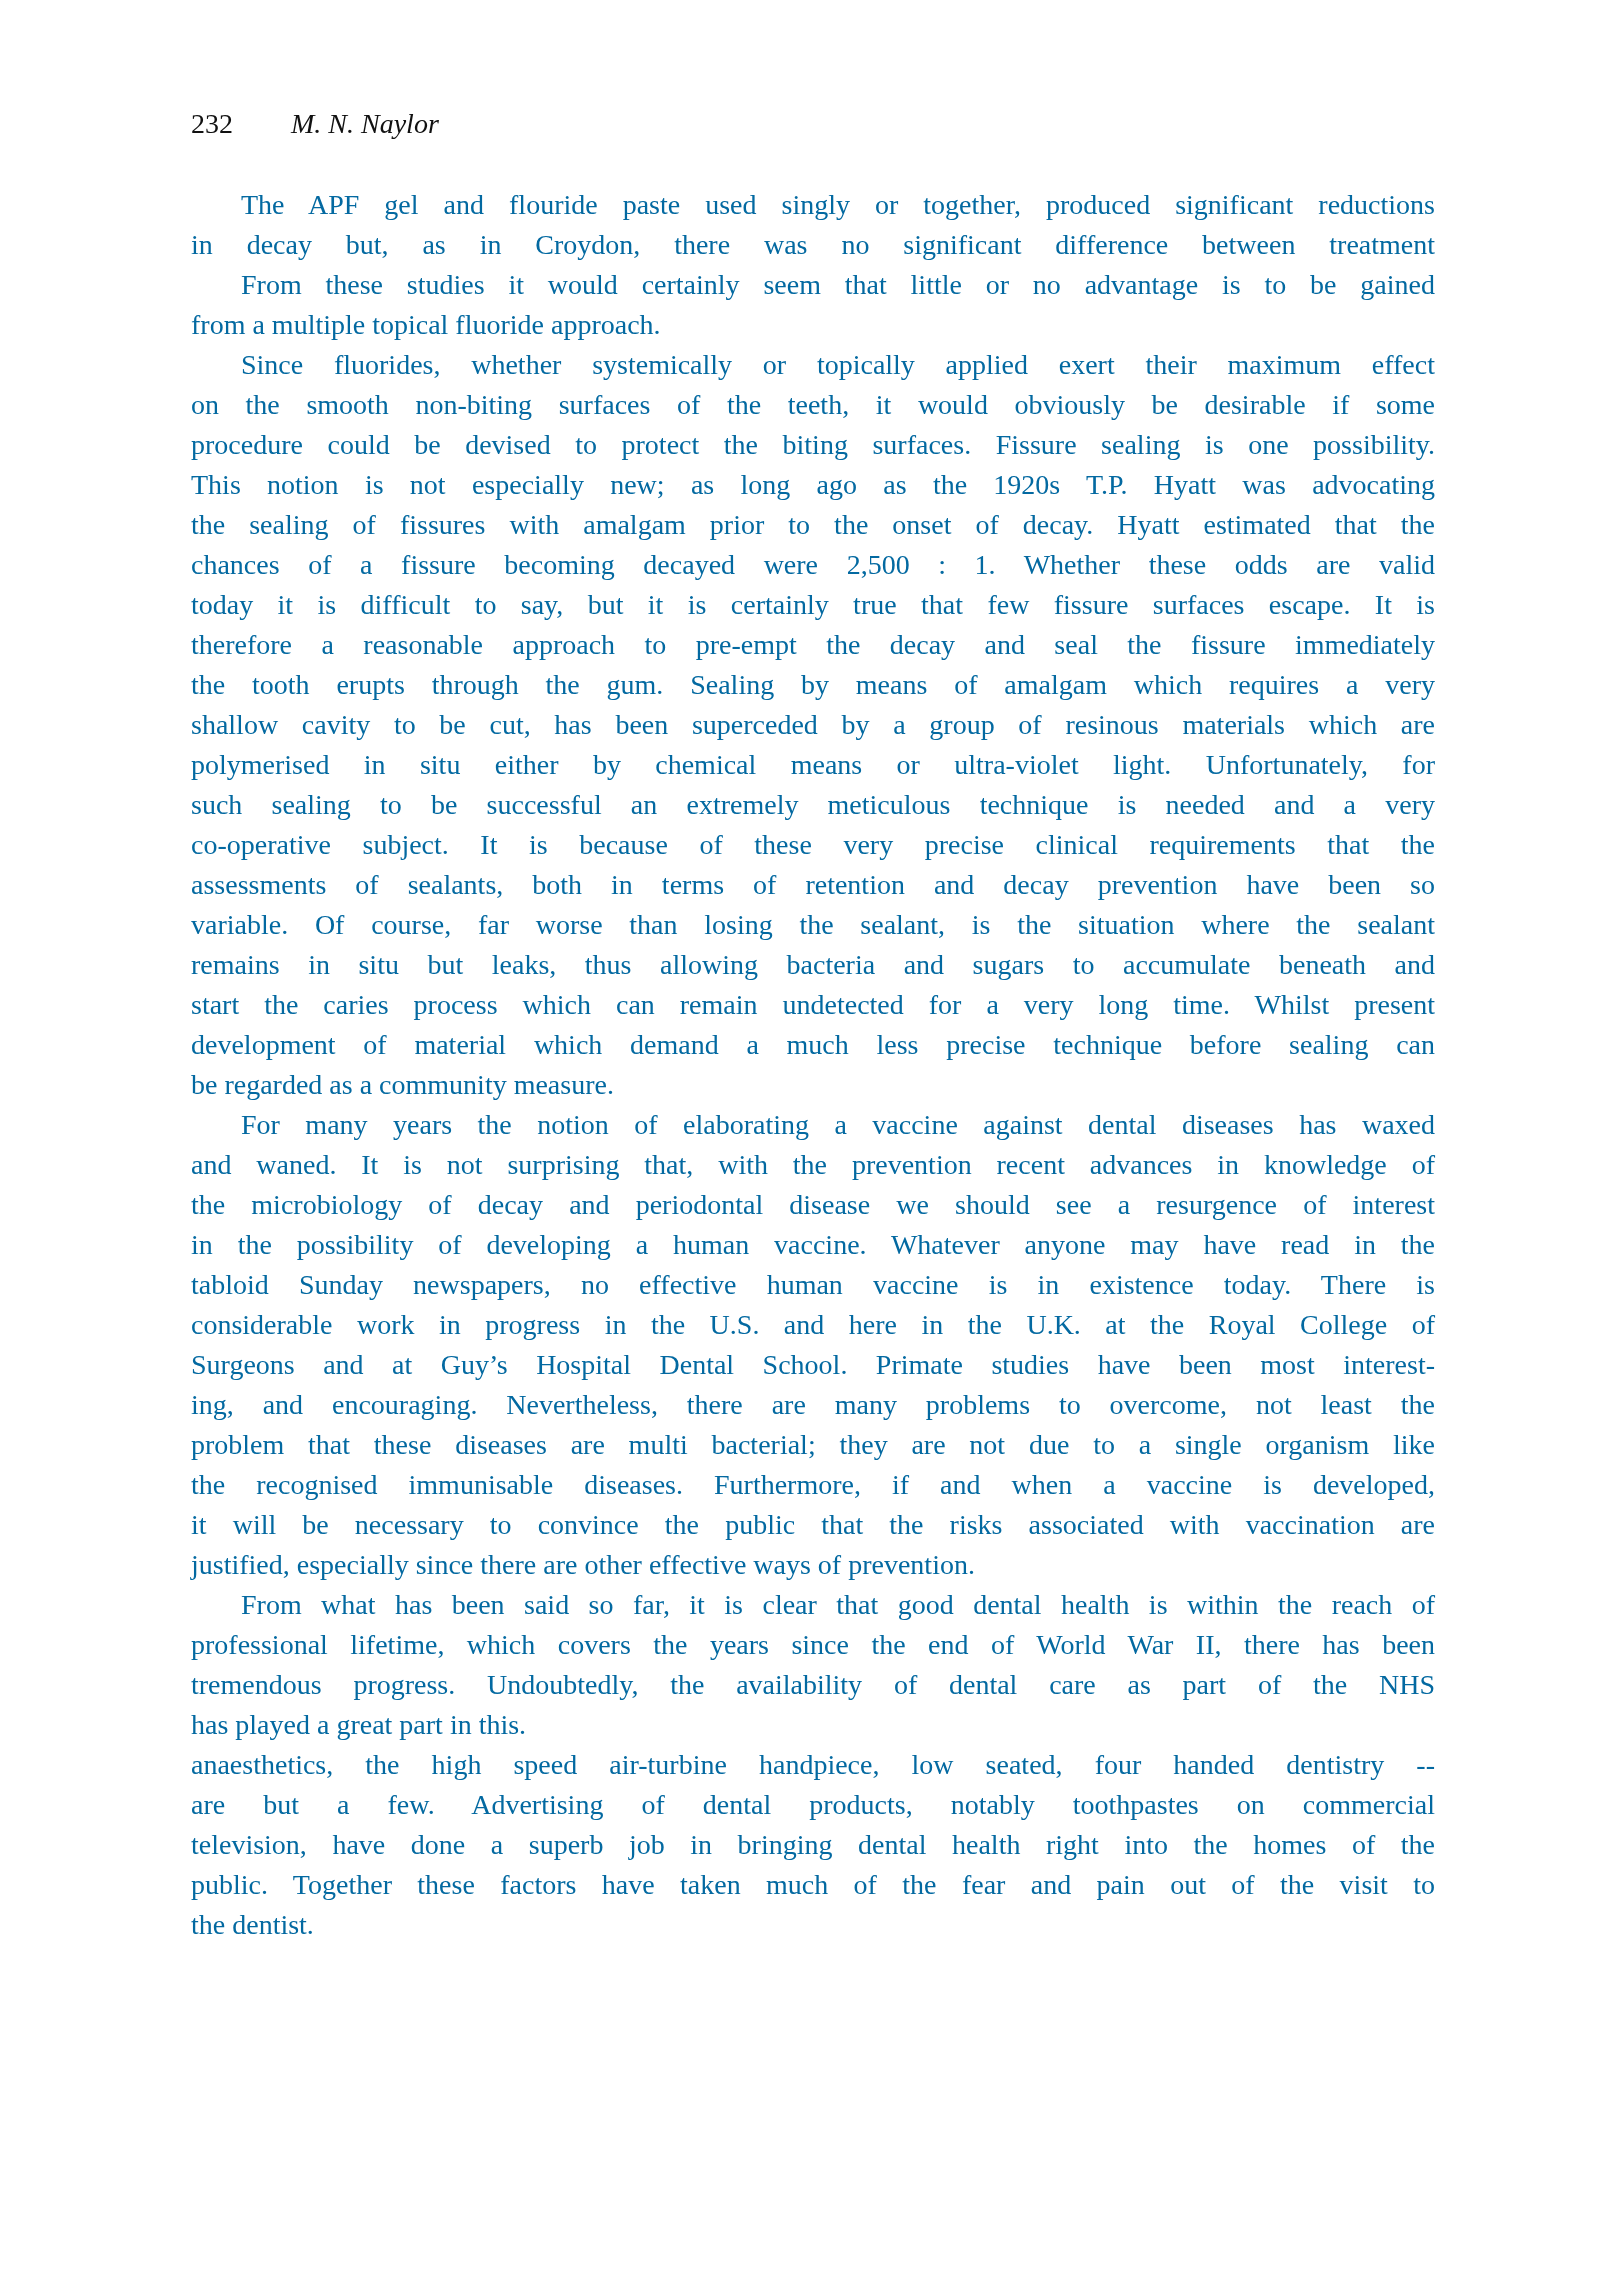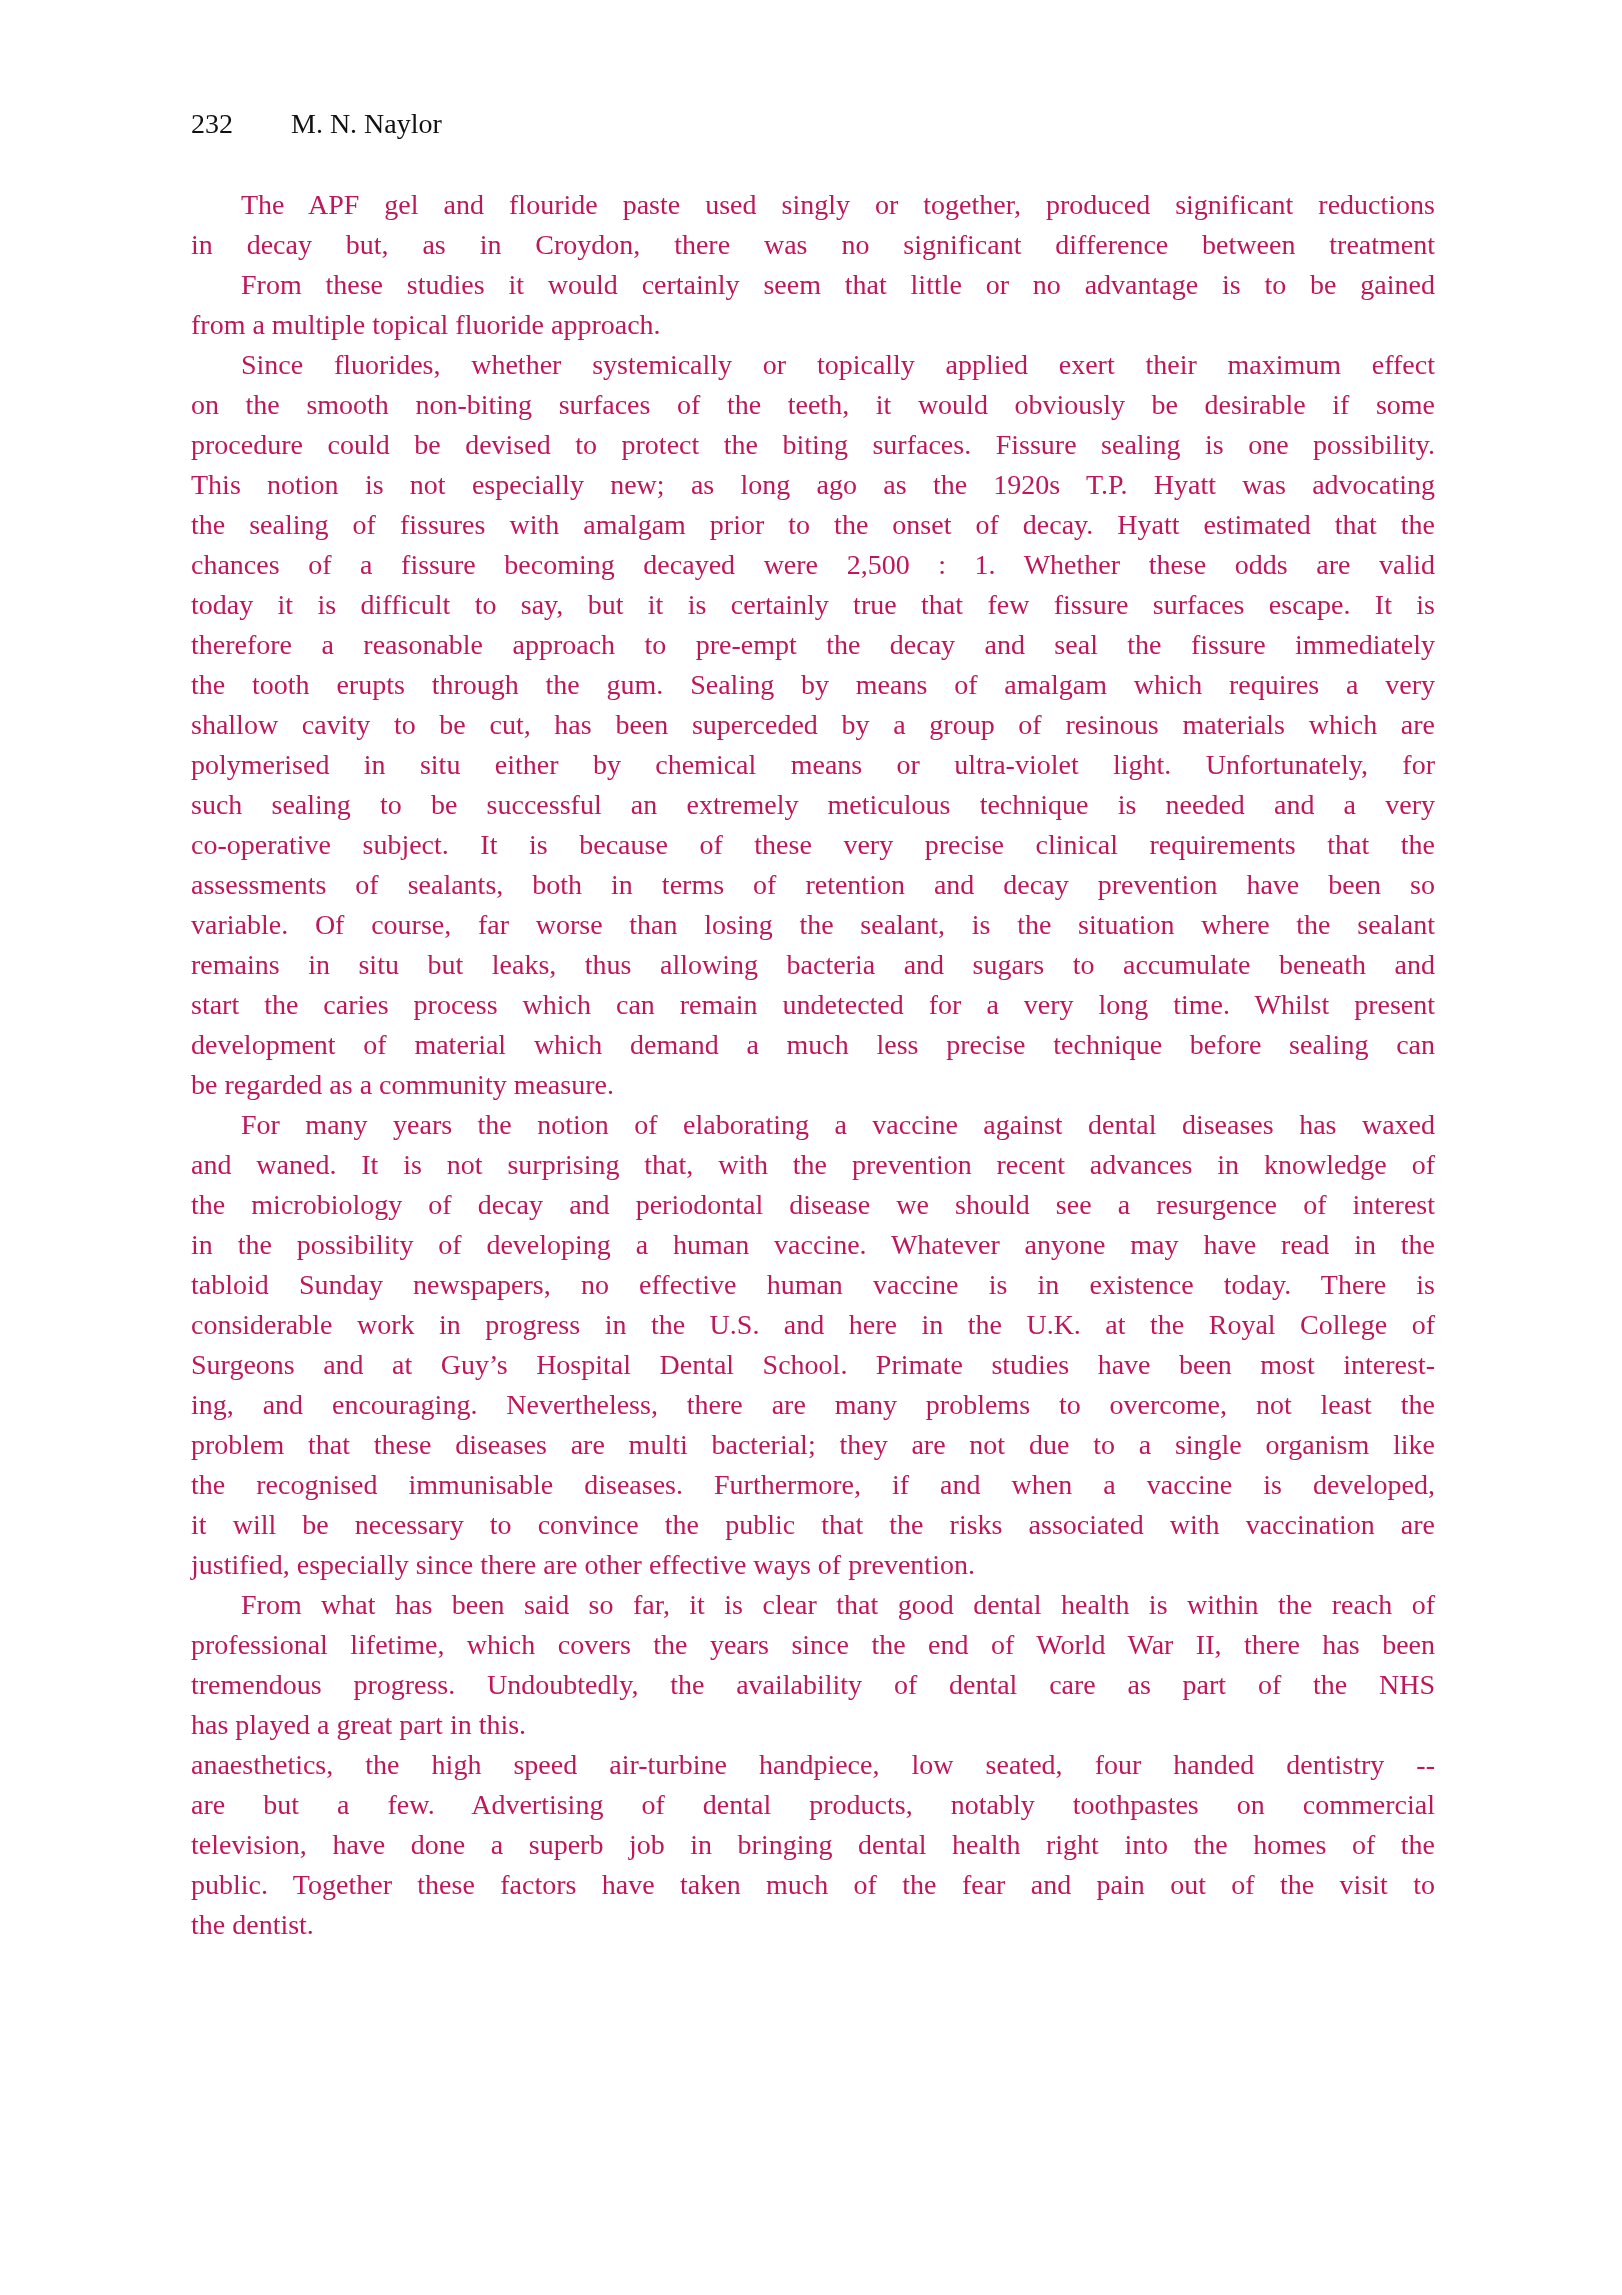--- a/index.html
+++ b/index.html
@@ -4,24 +4,24 @@
 <style>
   html, body { margin: 0; padding: 0; background: #ffffff; }
   body { width: 1622px; height: 2295px; position: relative; overflow: hidden; }
   .page { position: absolute; left: 0; top: 0; width: 1622px; height: 1906px; background: #fff; }
   .header {
     position: absolute; left: 191px; top: 108px; height: 35px;
     font-family: "Liberation Serif", serif; font-size: 28px; color: #111;
     white-space: nowrap;
   }
   .header .pgnum { position: absolute; left: 0; top: 0; }
-  .header .author { position: absolute; left: 100px; top: 0; }
+  .header .author { position: absolute; left: 100px; top: 0; font-style: italic; }
   .body {
     position: absolute; left: 191px; top: 185px; width: 1244px;
-    font-family: "Liberation Serif", serif; font-size: 28px; color: #be185d;
+    font-family: "Liberation Serif", serif; font-size: 28px; color: #0369a1;
   }
   .line {
     display: block; height: 40px; line-height: 40px;
     text-align: justify; text-align-last: justify; white-space: nowrap;
     overflow: visible;
   }
   .line.last { text-align-last: left; }
   .line.indent { text-indent: 50px; }
   .line .it { }
   .para { display: block; }

